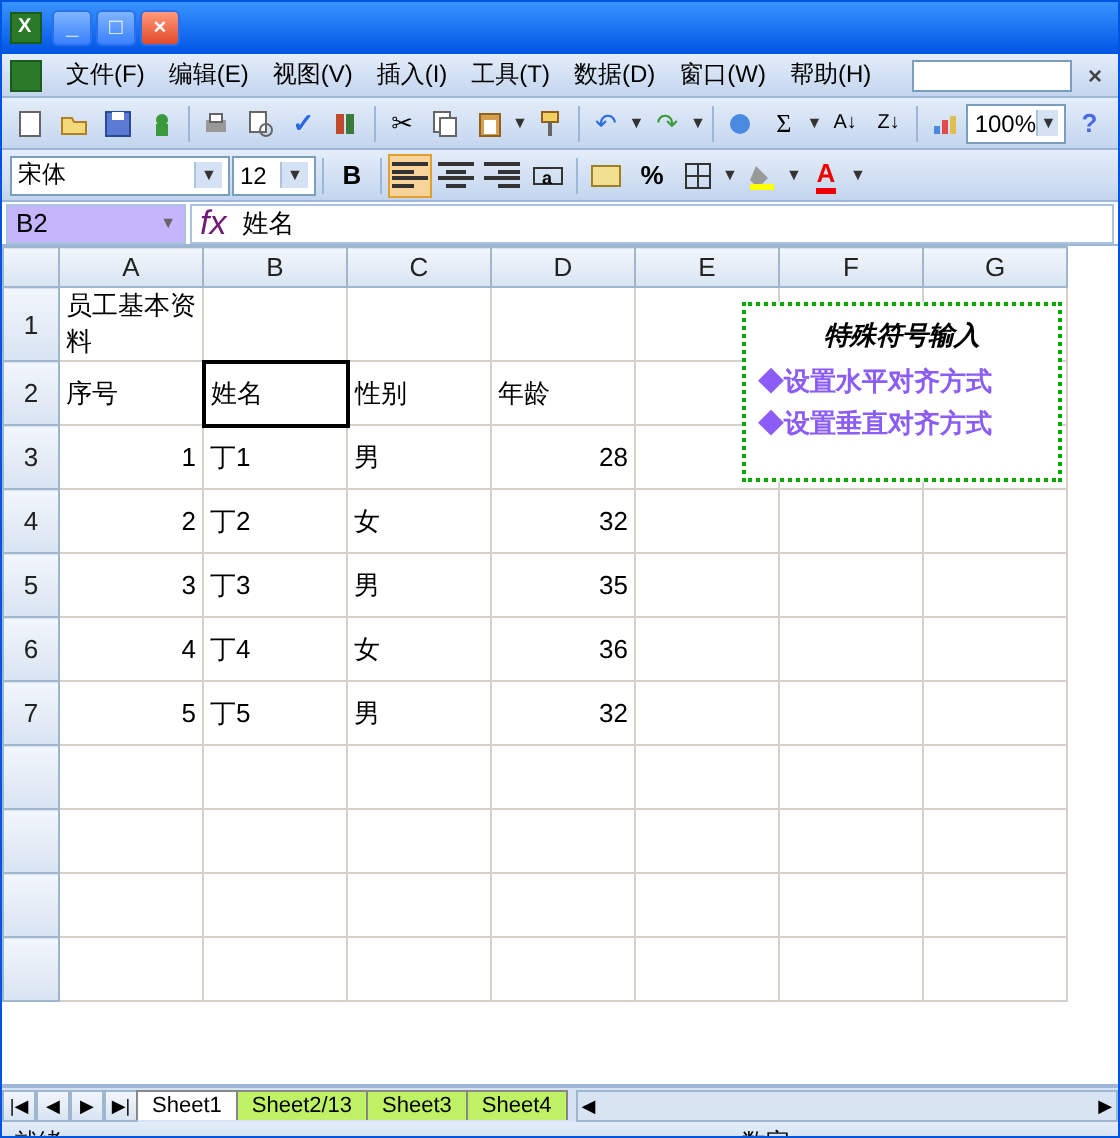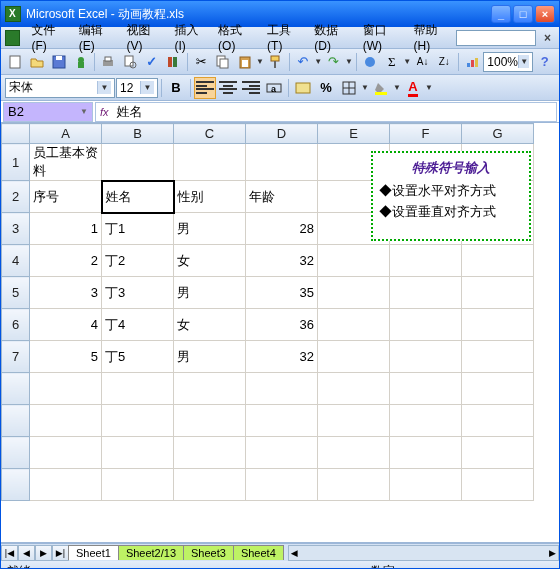--- a/index.html
+++ b/index.html
@@ -26,64 +26,62 @@
 .fmtbar .combo.font{width:110px}
 .fmtbar .combo.size{width:42px}
 .fmtbar .abtn{width:22px;height:22px;display:flex;align-items:center;justify-content:center;font-size:13px;font-weight:bold;border:1px solid transparent}
 .fmtbar .abtn.active{background:#f8d49a;border:1px solid #e0a030}
 .alignbox{width:18px;height:14px;display:flex;flex-direction:column;justify-content:space-around}
 .alignbox span{height:2px;background:#333}
 .fmula{height:22px;display:flex;align-items:center;border-bottom:1px solid #9db7d8;font-size:13px}
 .fmula .namebox{width:90px;height:20px;border:1px solid #acc3e0;display:flex;align-items:center;padding:0 4px;margin:0 2px;background:#c4b5fd}
 .fmula .namebox .cdrop{margin-left:auto;font-size:8px;color:#666}
 .fmula .fxarea{flex:1;height:20px;border:1px solid #acc3e0;display:flex;align-items:center;padding:0 4px;margin-right:2px;background:#fff}
-.fmula .fx{font-style:italic;margin-right:8px;color:#701a75;font-size:11px}
+.fmula .fx{font-style:italic;margin-right:8px;color:#701a75;font-size:17px}
 .gridwrap{position:relative;height:420px;overflow:auto;border-bottom:1px solid #9db7d8}
 table.grid{border-collapse:collapse;font-size:13px;table-layout:fixed}
 table.grid th{background:linear-gradient(#f2f6fc,#d8e4f2);border:1px solid #9eb6ce;font-weight:normal;color:#222;height:20px;text-align:center}
 table.grid th.corner{width:28px}
 table.grid th.colh{width:72px}
 table.grid th.rowh{width:28px}
 table.grid td{border:1px solid #d4d0c8;height:32px;padding:0 3px;width:72px;vertical-align:middle;background:#fff}
 table.grid td.sel{border:2px solid #000}
 .r{text-align:right}
 .note{position:absolute;left:370px;top:28px;width:160px;border:2px dotted #0a0;padding:6px 6px 14px 6px;font-size:13px;background:#fff}
-.note .nt{color:#4c1d95;font-weight:bold;font-style:italic;text-align:center;margin-bottom:6px}
-.note .ni{color:#000000;font-weight:normal;margin:4px 0;line-height:1.3}
+.note .nt{color:#000000;font-weight:bold;font-style:italic;text-align:center;margin-bottom:6px}
+.note .ni{color:#8b5cf6;font-weight:bold;margin:4px 0;line-height:1.3}
 .watermark{position:absolute;left:125px;top:175px;font-size:14px;color:rgba(120,120,120,0.6);font-family:Arial;font-weight:bold;letter-spacing:1px}
 .tabbar{height:18px;display:flex;align-items:center;font-size:11px;background:#d4e2f4;border-top:1px solid #9db7d8}
 .tabbar .navbtn{width:17px;height:16px;background:linear-gradient(#f2f6fc,#d8e4f2);border:1px solid #9eb6ce;display:flex;align-items:center;justify-content:center;font-size:9px}
 .tabbar .sheet{padding:1px 7px;background:#fff;border:1px solid #888;border-bottom:none;margin-left:-1px}
 .tabbar .sheet.active{background:#fff;font-weight:normal}
 .tabbar .sheet.inactive{background:#bef264}
 .tabbar .hscroll{flex:1;height:16px;background:#d8e4f2;border:1px solid #9eb6ce;margin-left:4px;display:flex;align-items:center;justify-content:space-between;font-size:9px;padding:0 2px}
 .statusbar{height:20px;background:linear-gradient(#e4edf9,#c3d5ee);display:flex;align-items:center;font-size:12px;padding:0 6px}
 .statusbar .sfield{margin-left:340px}
 svg{display:block}
 </style>
 </head>
 <body>
 
 <div class="titlebar">
   <span class="ticon"></span>
-  <span class="title">Microsoft Excel - 动画教程.xls</span>
   <div class="winbtns">
     <div class="winbtn">_</div>
     <div class="winbtn">□</div>
     <div class="winbtn close">×</div>
   </div>
 </div>
 
 <div class="menubar">
   <span class="micon"></span>
   <span class="mitem">文件(F)</span>
   <span class="mitem">编辑(E)</span>
   <span class="mitem">视图(V)</span>
   <span class="mitem">插入(I)</span>
-  <span class="mitem">格式(O)</span>
   <span class="mitem">工具(T)</span>
   <span class="mitem">数据(D)</span>
   <span class="mitem">窗口(W)</span>
   <span class="mitem">帮助(H)</span>
   <input class="qhelp" style="">
   <span class="mx">×</span>
 </div>
 
 <div class="toolbar">
   <div class="tbtn">

